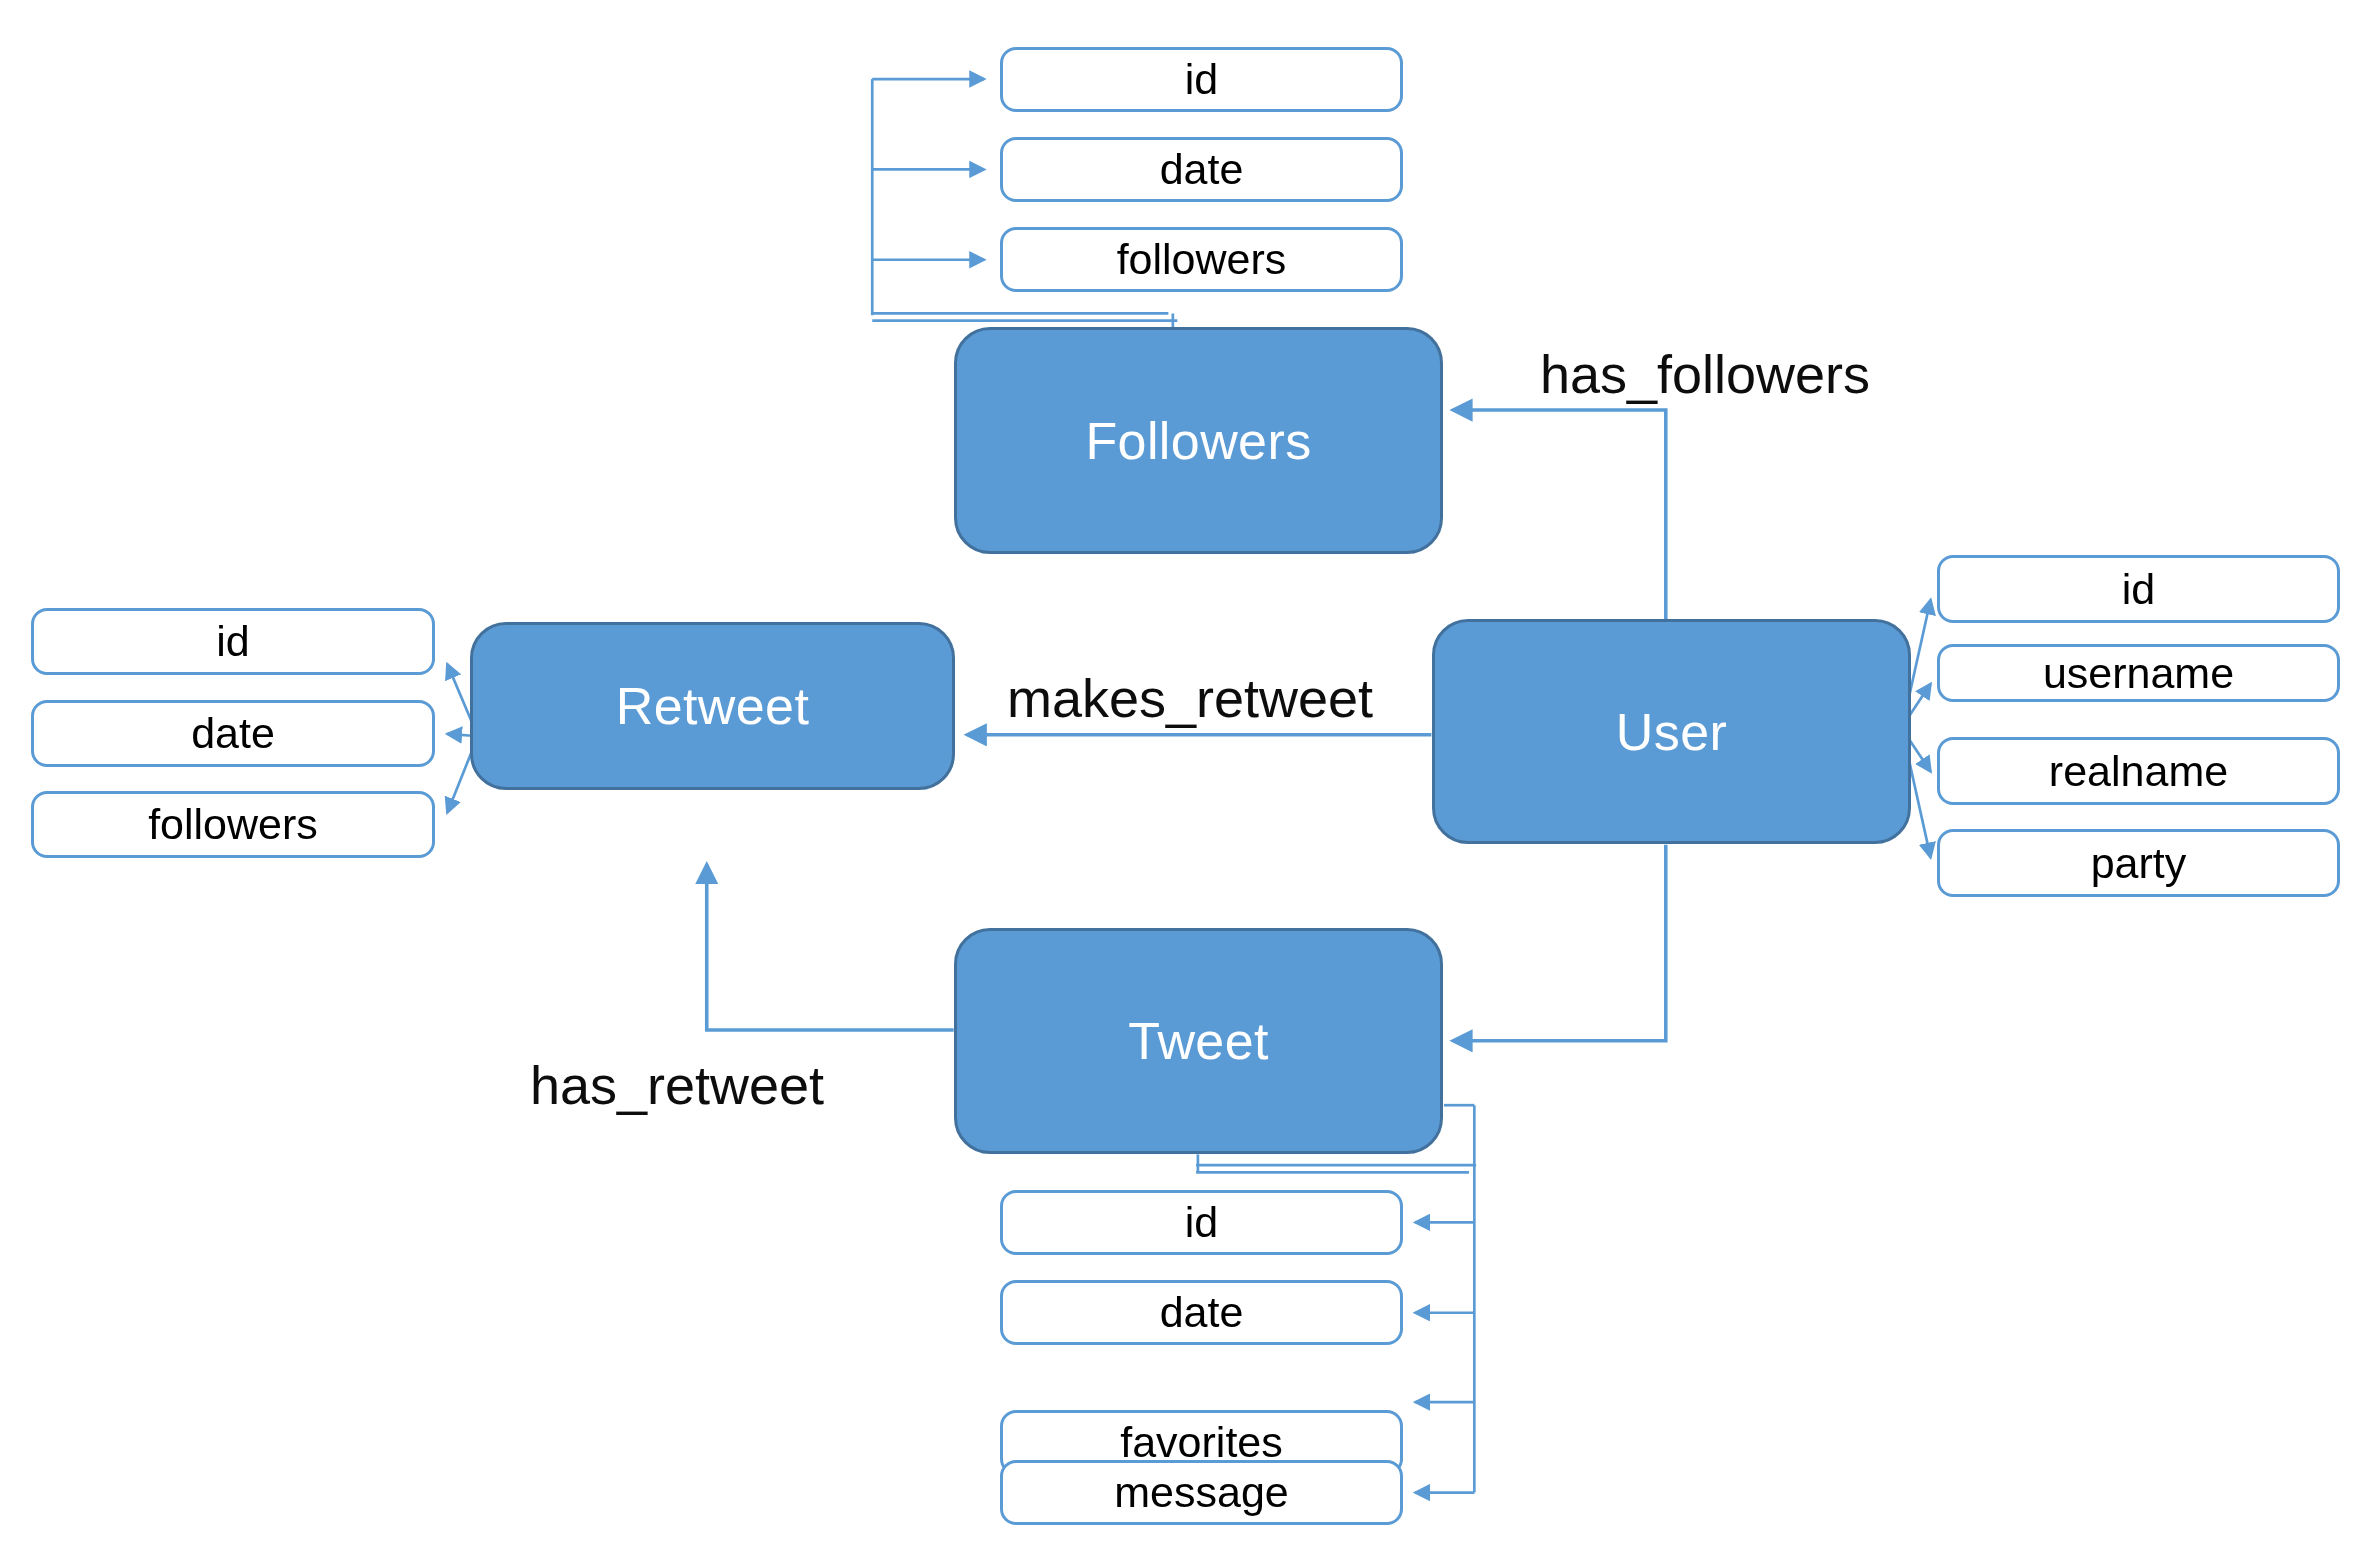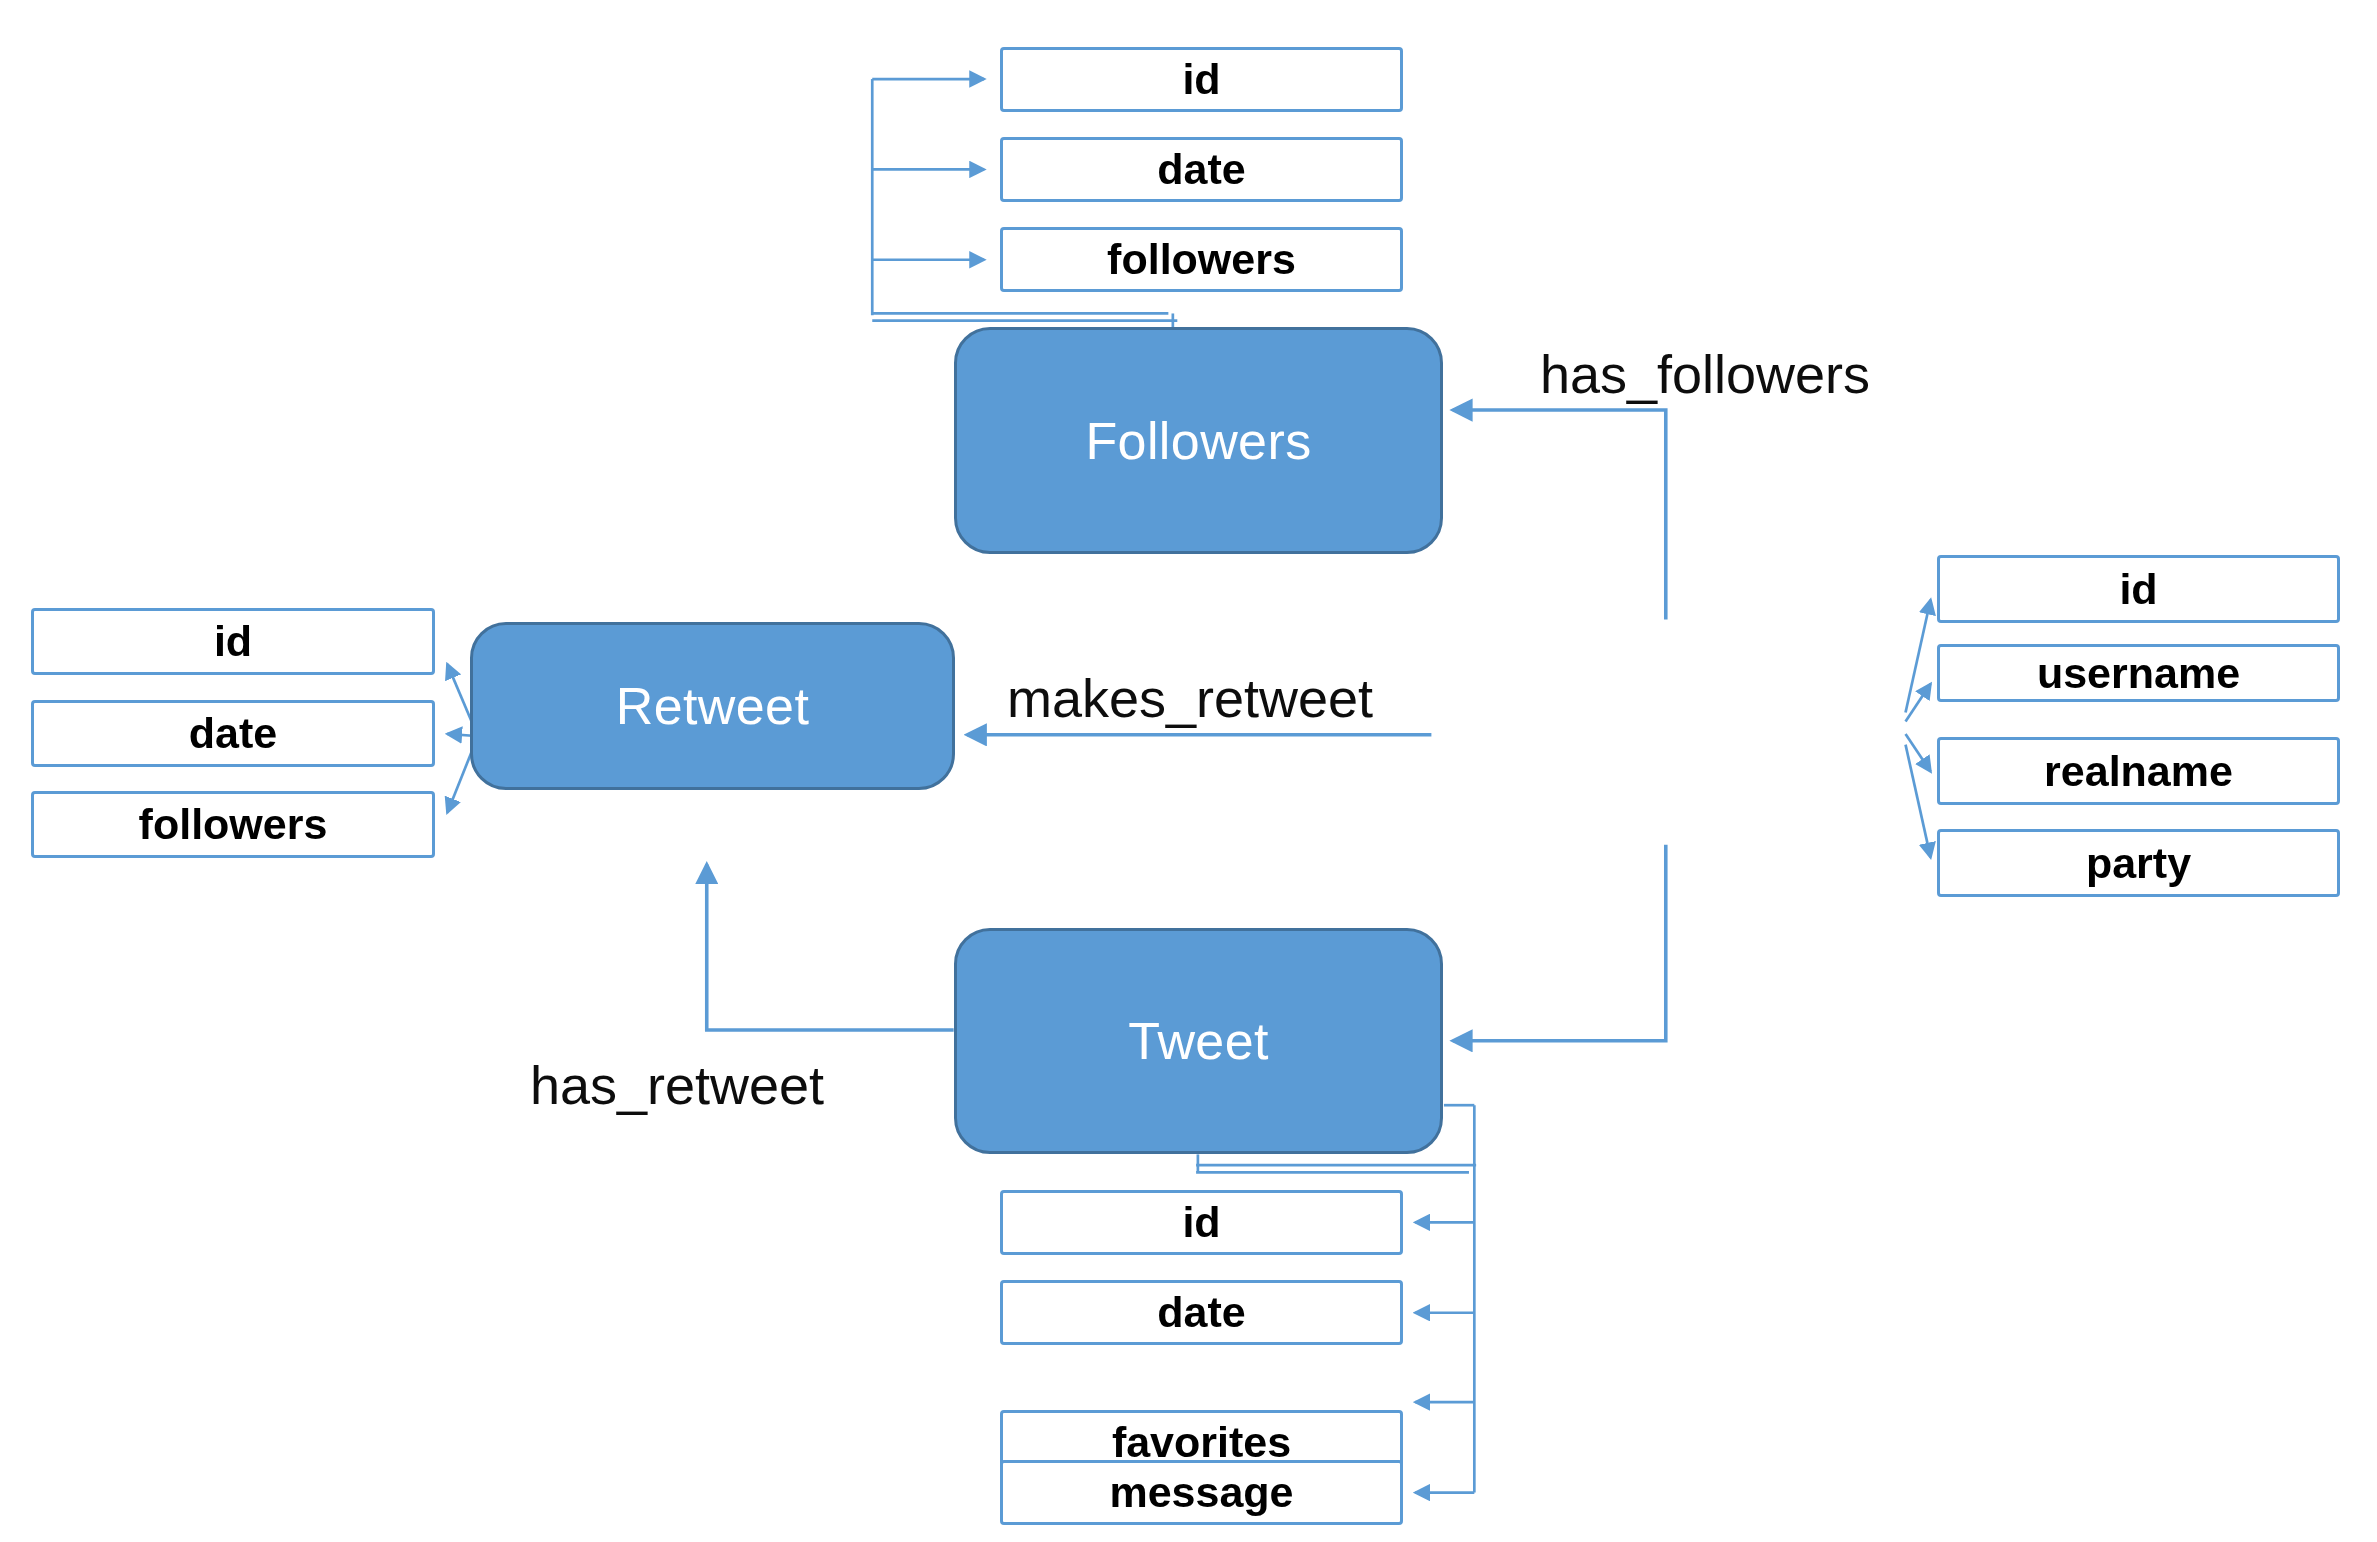--- a/index.html
+++ b/index.html
@@ -47,27 +47,26 @@
     justify-content: center;
     color: var(--entity-text);
     font-size: 52px;
     letter-spacing: 0.4px;
   }
   .attr {
     position: absolute;
     z-index: 2;
     background: var(--attr-fill);
     border: 3.6px solid var(--attr-border);
-    border-radius: 4px;
+    border-radius: 16px;
     display: flex;
     align-items: center;
     justify-content: center;
     color: var(--attr-text);
     font-size: 43px;
-    font-weight: bold;
   }
   .rel-label {
     position: absolute;
     z-index: 3;
     transform: translateX(-50%);
     color: var(--label-text);
     font-size: 54px;
     white-space: nowrap;
   }
 </style>
@@ -131,20 +130,23 @@
       <line class="w3" x1="2130" y1="796" x2="2158" y2="670" marker-end="url(#arr)"></line>
       <line class="w3" x1="2130" y1="806" x2="2158" y2="764" marker-end="url(#arr)"></line>
       <line class="w3" x1="2130" y1="820" x2="2158" y2="862" marker-end="url(#arr)"></line>
       <line class="w3" x1="2130" y1="832" x2="2158" y2="958" marker-end="url(#arr)"></line>
     </g>
   </svg>
 
   <div class="entity" style="left:954px; top:327px;  width:489px; height:227px;">
     <span>Followers</span>
   </div>
+  <div class="entity" style="left:1432px; top:619px;  width:479px; height:225px;">
+    <span>User</span>
+  </div>
   <div class="entity" style="left:470px;  top:622px;  width:485px; height:168px;">
     <span>Retweet</span>
   </div>
   <div class="entity" style="left:954px; top:928px; width:489px; height:226px;">
     <span>Tweet</span>
   </div>
 
   <div class="attr" style="left:1000px; top:47px;  width:403px; height:65px;">
     <span>id</span>
   </div>

